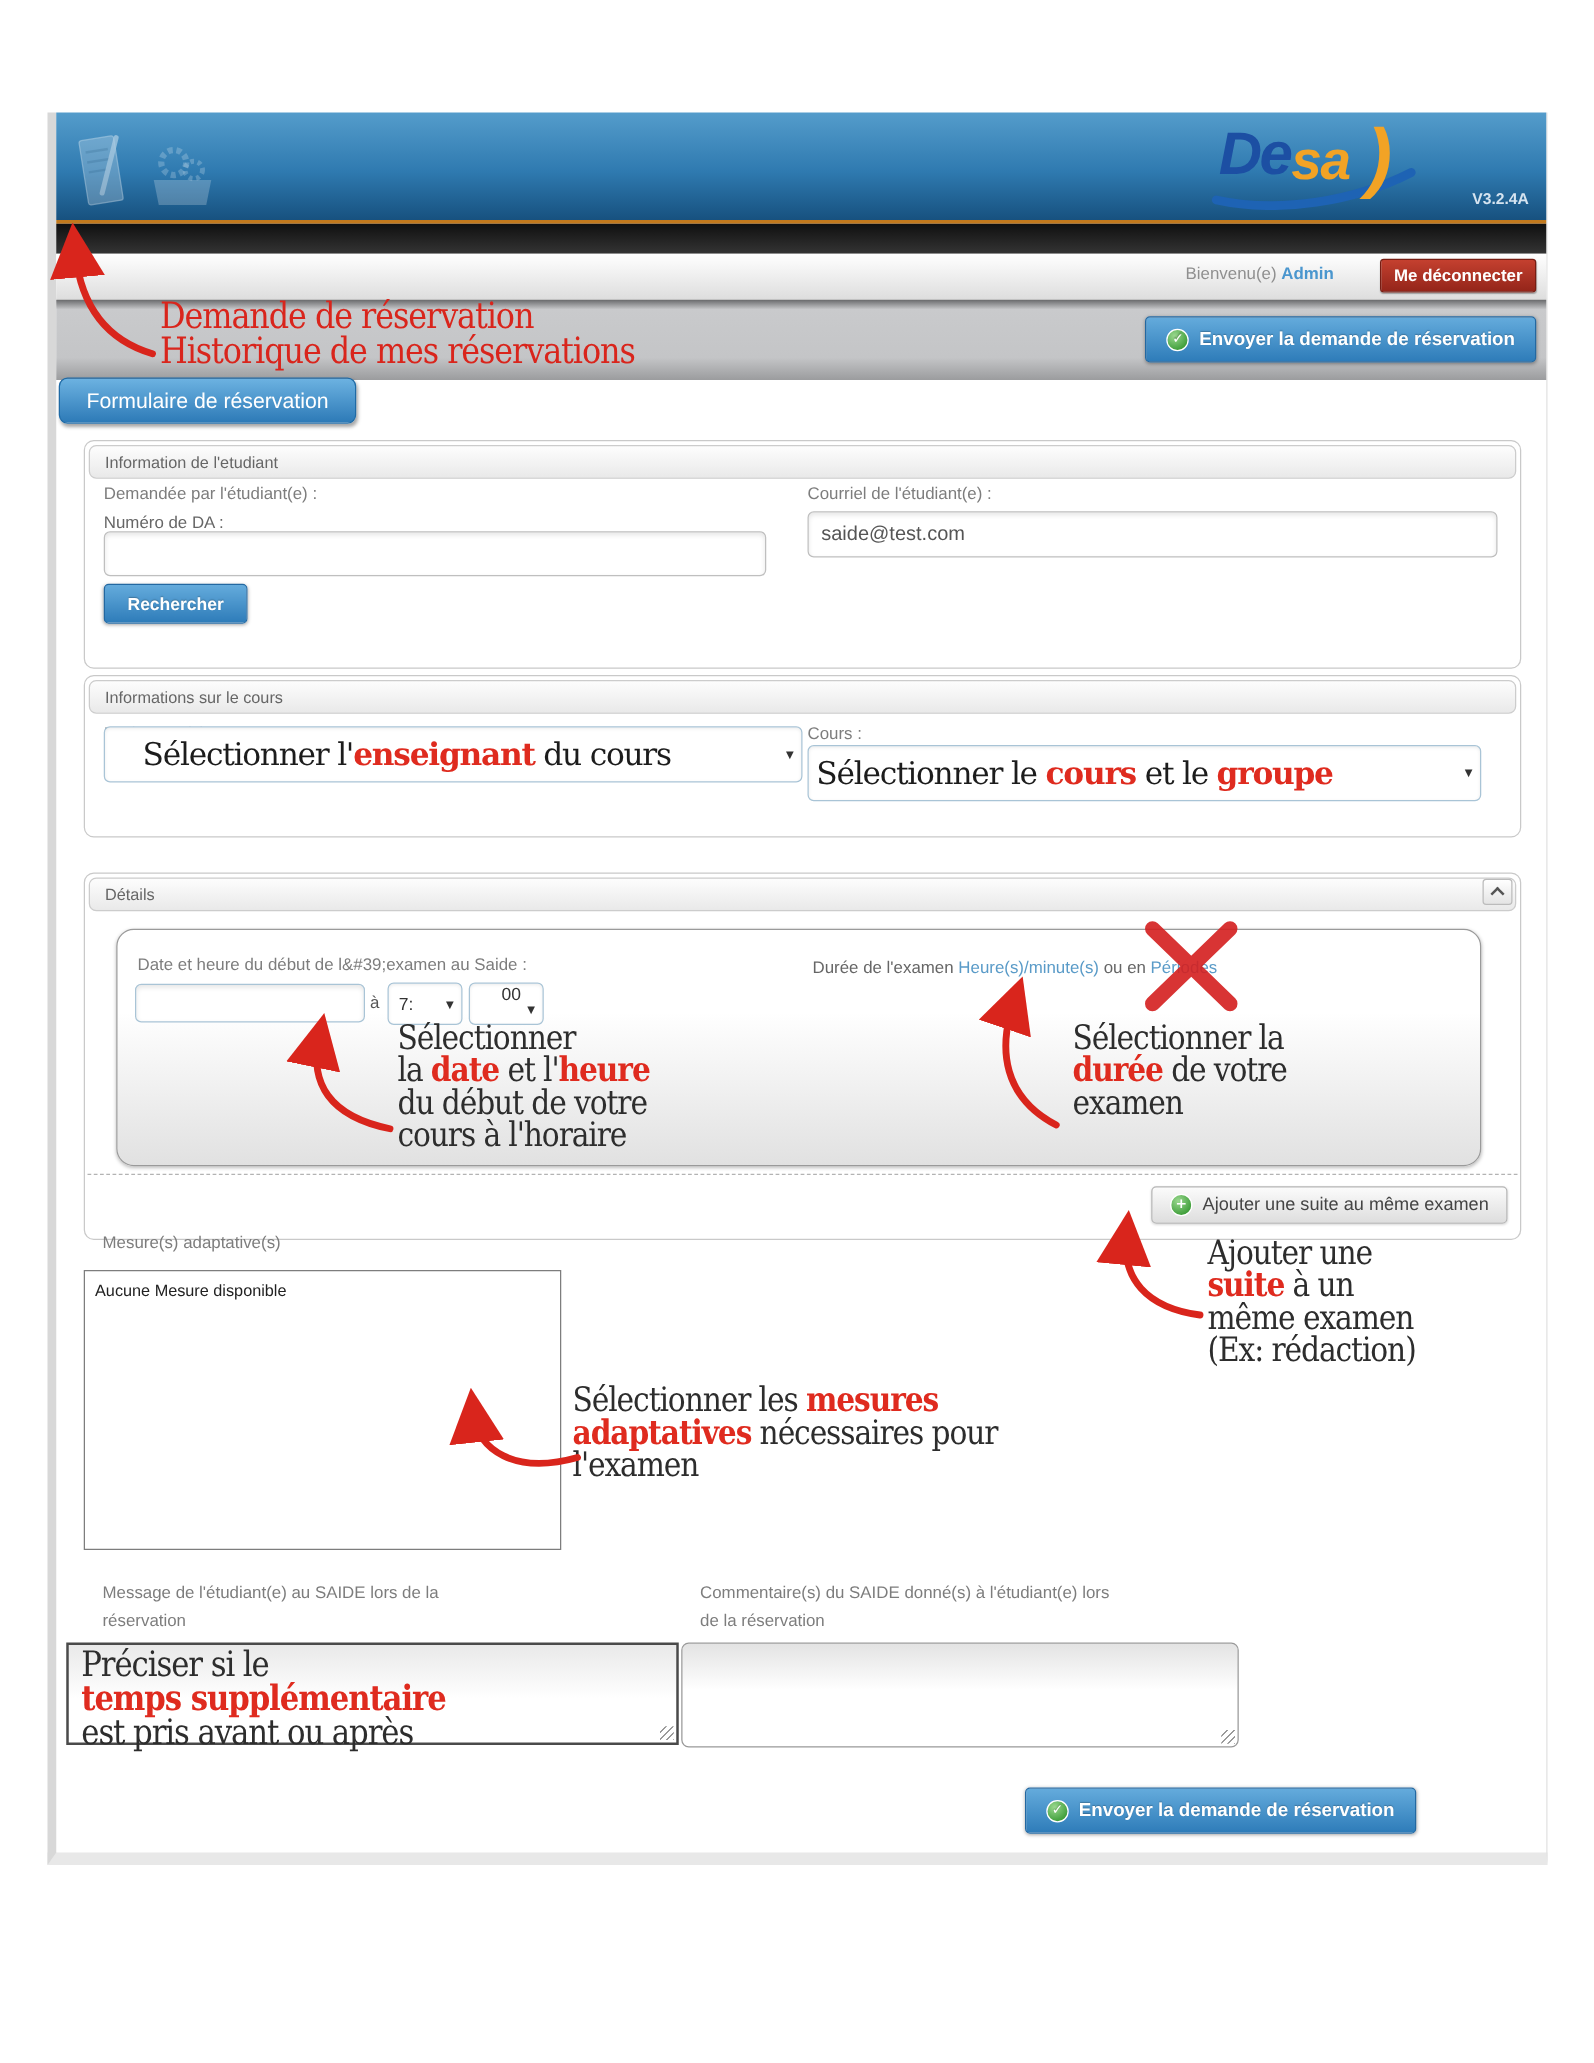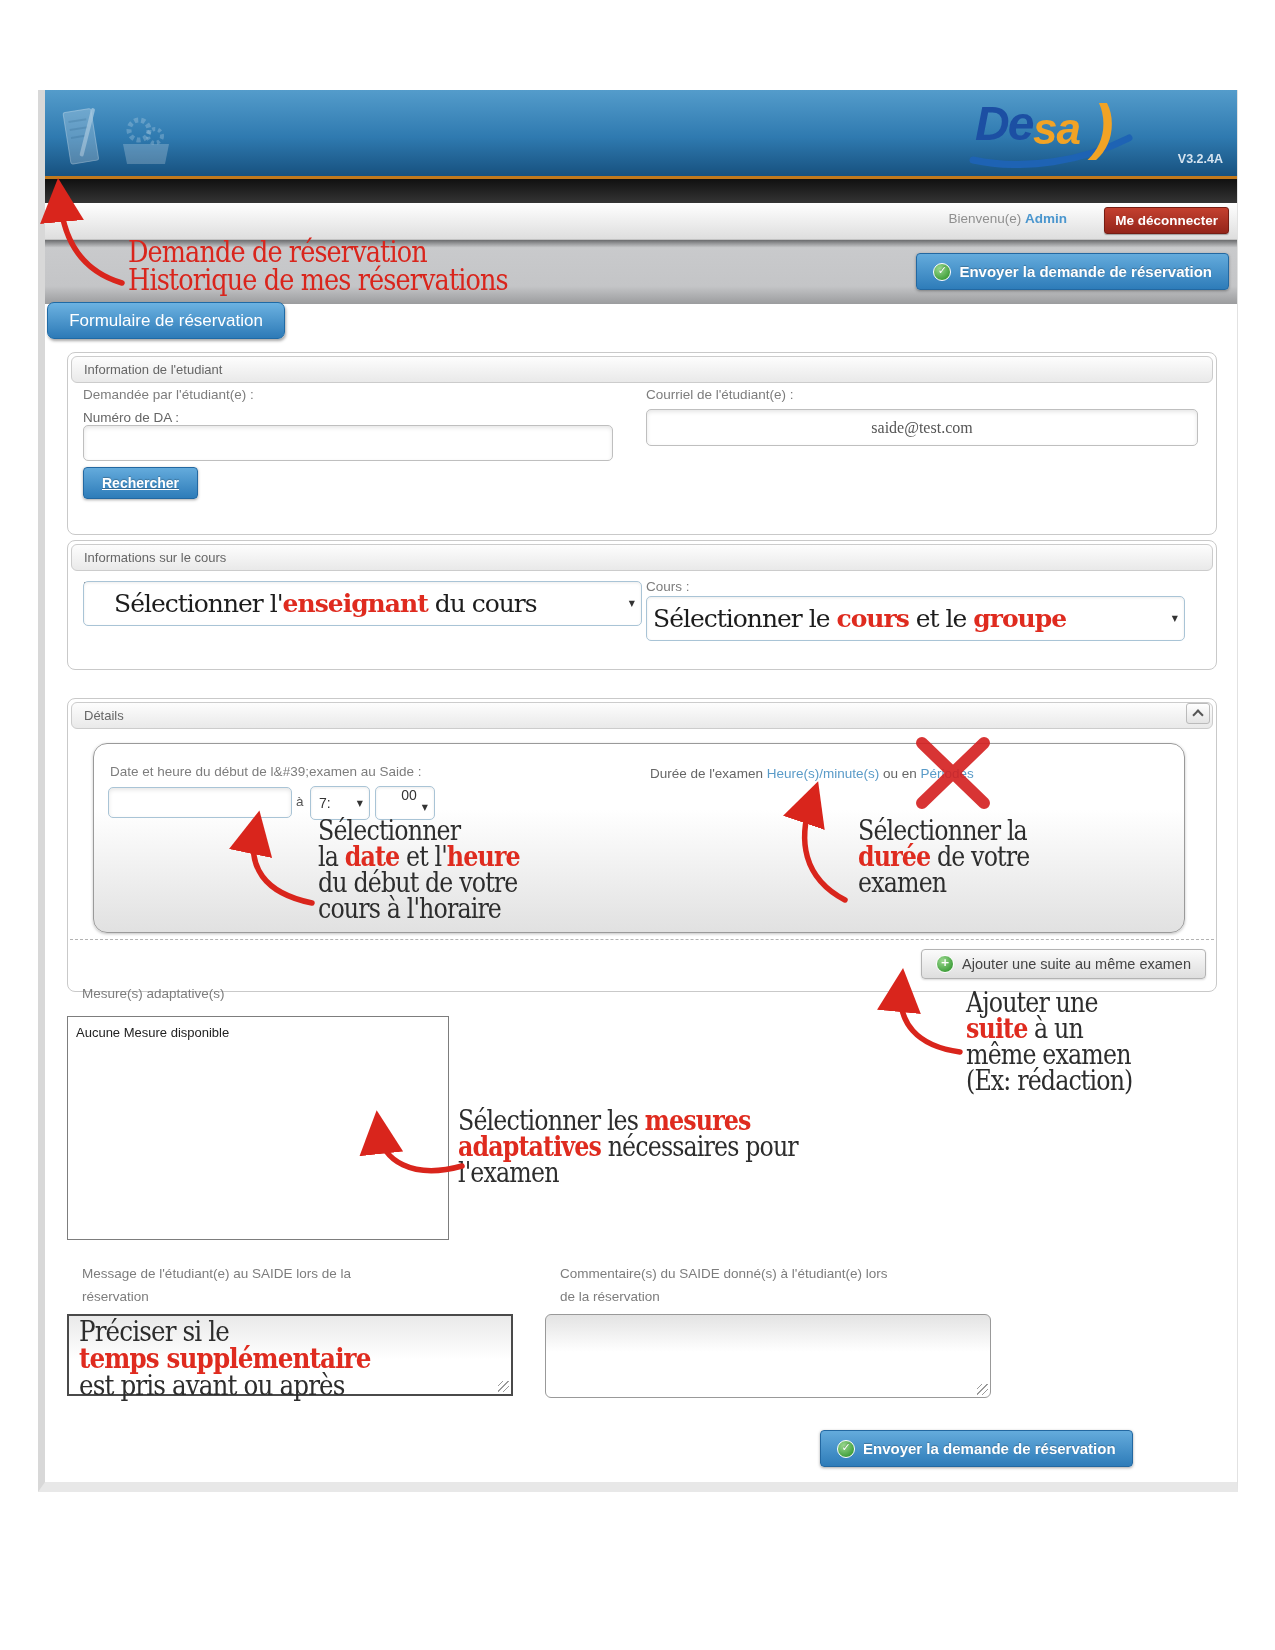--- a/index.html
+++ b/index.html
@@ -47,25 +47,25 @@
     color:#fff;font-size:17px;box-shadow:1px 2px 3px rgba(0,0,0,.35);cursor:pointer;}
 
   
   .fs{position:absolute;border:1px solid #c9c9c9;border-radius:8px;background:#fff;}
   .fs-head{position:absolute;left:3px;right:3px;top:3px;height:25px;
     background:linear-gradient(#fdfdfd,#e9e9e9);border:1px solid #ccc;border-radius:6px;
     display:flex;align-items:center;padding-left:12px;font-size:13px;color:#666;}
   .lbl{position:absolute;font-size:13.5px;font-weight:normal;color:#7d7d7d;}
   .lbl-n{position:absolute;font-size:13.5px;color:#666;}
   .inp{position:absolute;border:1px solid #bfbfbf;border-radius:5px;background:#fff;
-    box-shadow:inset 0 2px 4px rgba(0,0,0,.10);font-family:Liberation Serif, serif;font-size:16px;color:#555;padding:0 10px;text-align:center;}
+    box-shadow:inset 0 2px 4px rgba(0,0,0,.10);font-family:Liberation Sans, sans-serif;font-size:16px;color:#555;padding:0 10px;}
   .sel{position:absolute;border:1px solid #a9c4d6;border-radius:5px;background:#fff;
     box-shadow:inset 0 1px 3px rgba(0,0,0,.08);display:flex;align-items:center;cursor:pointer;}
   .sel .car{margin-left:auto;padding:0 6px;font-family:"DejaVu Sans",sans-serif;font-size:8px;color:#333;}
-  .btn-search{height:32px;padding:0 18px;font-size:14px;text-decoration:underline;}
+  .btn-search{height:32px;padding:0 18px;font-size:14px;}
 
   
   .panel{position:absolute;border:1px solid #9a9a9a;border-radius:14px;
     background:linear-gradient(#ffffff 35%,#e1e1e1);box-shadow:0 1px 3px rgba(0,0,0,.25);}
   .collapse-btn{position:absolute;right:6px;top:4px;width:22px;height:19px;background:linear-gradient(#fff,#e4e4e4);
     border:1px solid #bbb;border-radius:3px;display:flex;align-items:center;justify-content:center;cursor:pointer;}
   .chev{width:6px;height:6px;border-top:2px solid #555;border-right:2px solid #555;transform:rotate(-45deg);margin-top:3px;}
   .durline{position:absolute;font-size:13.5px;color:#666;}
   .durline a{color:#5a9bc8;text-decoration:none;cursor:pointer;}
   .dashed{position:absolute;border-top:1px dashed #b3b3b3;height:0;}
@@ -196,21 +196,21 @@
       <span>Aucune Mesure disponible</span>
     </div>
 
     <div class="lbl" style="left:515px;top:1172px;width:460px;line-height:23px;">
       <span>Commentaire(s) du SAIDE donné(s) à l'étudiant(e) lors</span><br><span>de la réservation</span>
     </div>
     <div class="lbl" style="left:37px;top:1172px;width:440px;line-height:23px;">
       <span>Message de l'étudiant(e) au SAIDE lors de la</span><br><span>réservation</span>
     </div>
 
-    <div class="msgbox-l" style="left:22px;top:1224px;width:442px;height:78px;">
+    <div class="msgbox-l" style="left:8px;top:1224px;width:442px;height:78px;padding-left:44px;">
       <div class="ann" style="left:10px;top:2px;font-size:28px;line-height:27px;">
         <div><span>Préciser si le</span></div>
         <div class="red"><span>temps supplémentaire</span></div>
         <div><span>est pris avant ou après</span></div>
       </div>
       <div class="grip"></div>
     </div>
     <div class="msgbox-r" style="left:500px;top:1224px;width:444px;height:82px;">
       <div class="grip"></div>
     </div>

